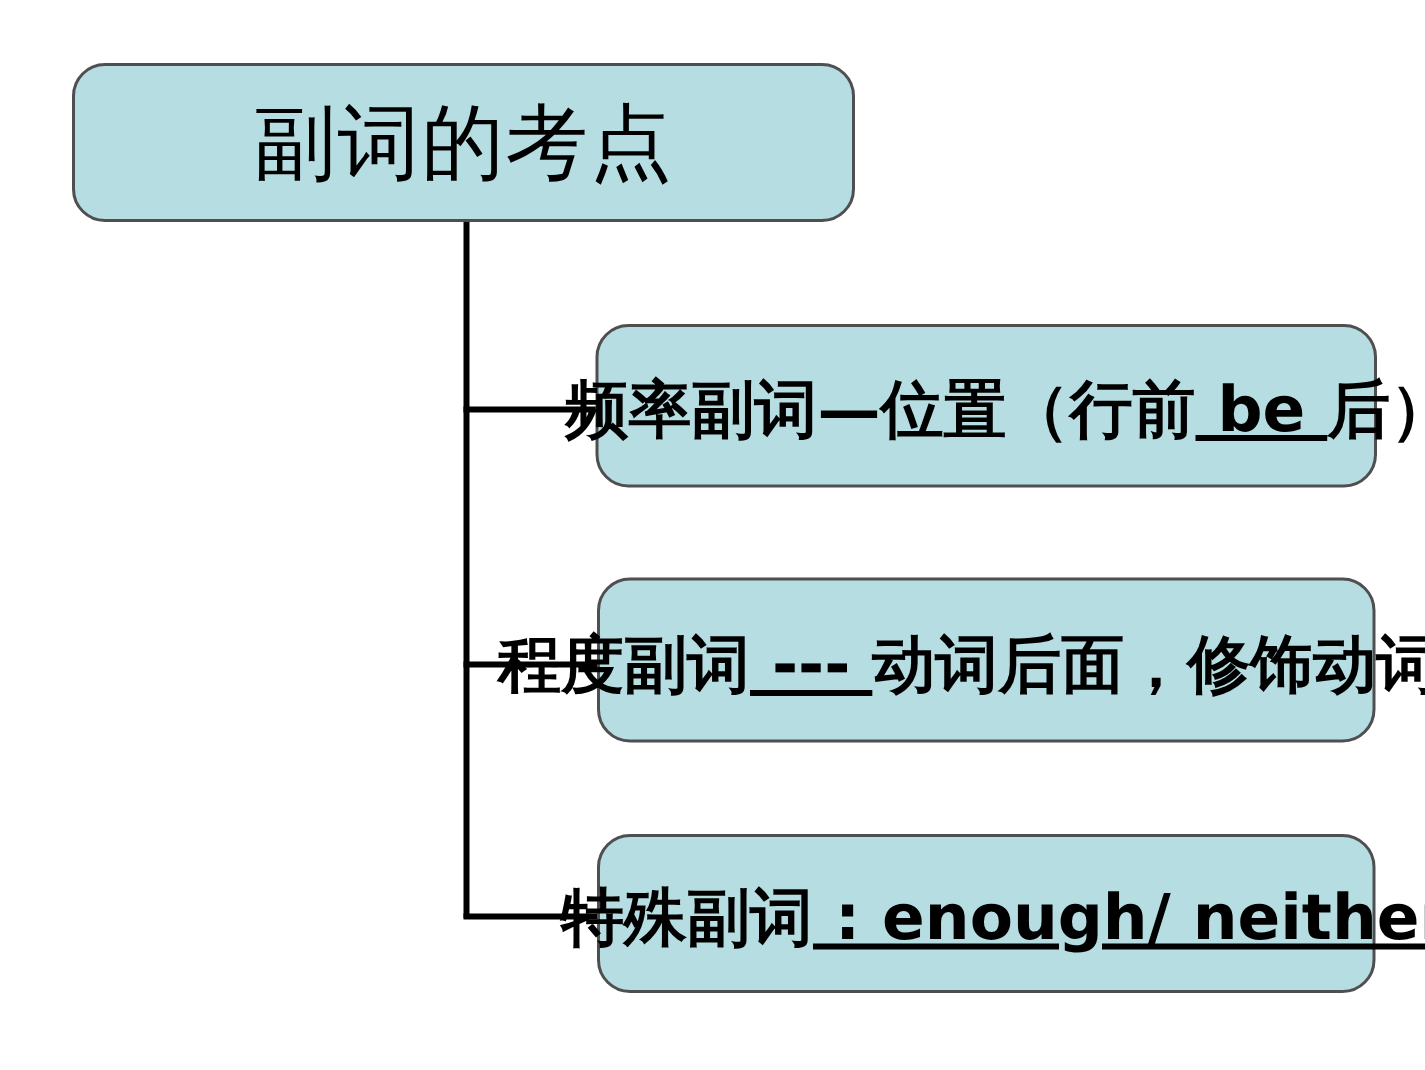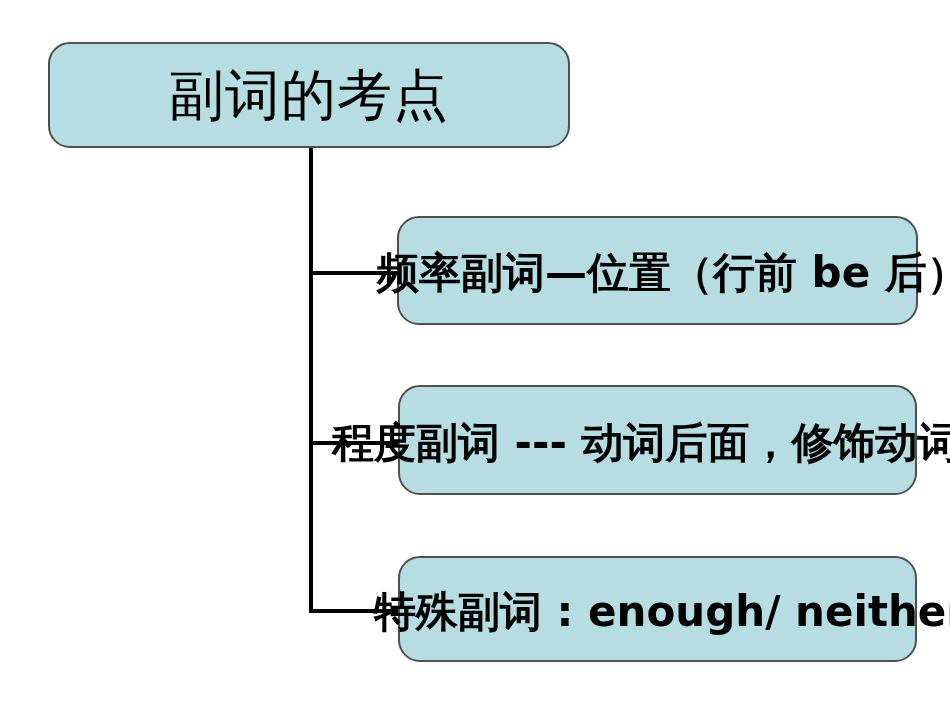--- a/index.html
+++ b/index.html
@@ -60,20 +60,21 @@
 
   .branch-label {
     font-family: "DejaVu Serif", "Liberation Serif", serif;
     font-size: 42px;
     font-weight: 700;
     letter-spacing: 0px;
   }
   .branch-label .latin {
     font-family: "DejaVu Sans", "Liberation Sans", sans-serif;
     font-weight: 700;
+    text-decoration: underline;
   }
 </style>
 </head>
 <body>
 
 <div id="slide" style="background: rgb(255, 255, 255);">
 
   <div class="line line-v" style="left: 309px; top: 148px; height: 464px; background: rgb(0, 0, 0);"></div>
 
   <div class="line line-h" style="left: 309px; top: 271px; width: 100px; background: rgb(0, 0, 0);"></div>

